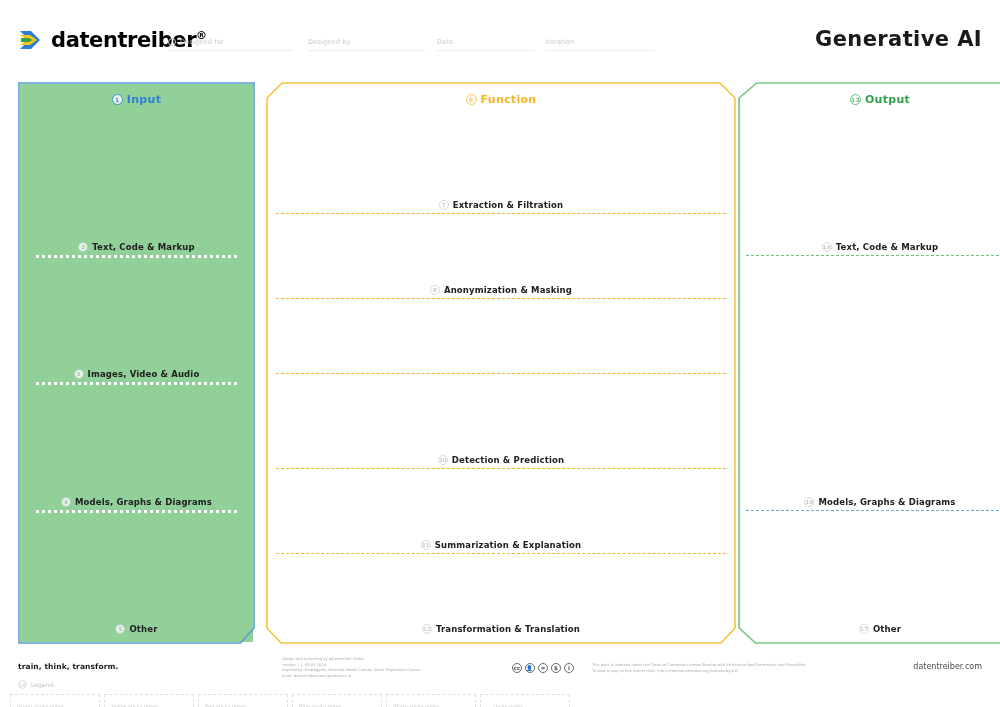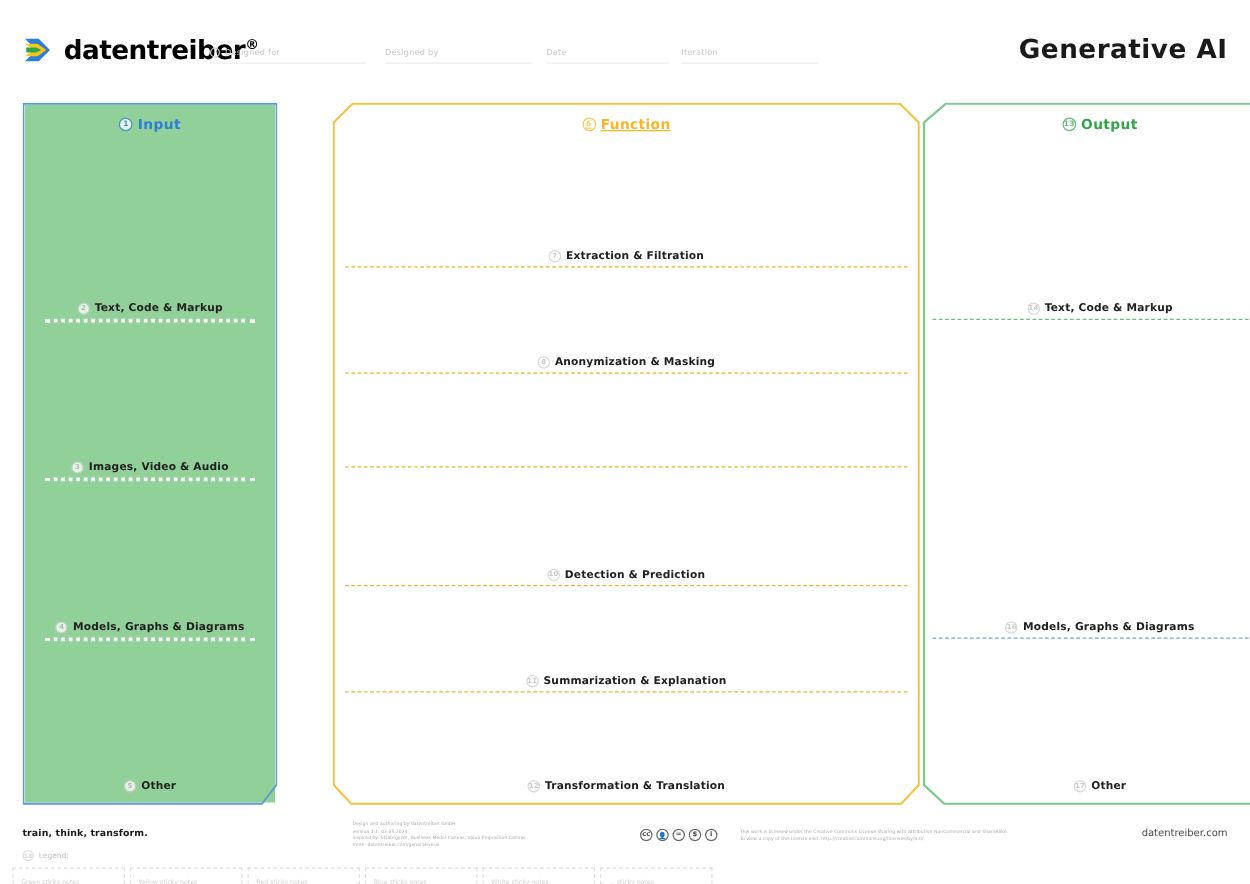--- a/index.html
+++ b/index.html
@@ -30,35 +30,35 @@
   .hl3 { left: 437px; width: 98px; } .hl4 { left: 545px; width: 110px; }
 
   .title { position: absolute; right: 18px; top: 27px; font-size: 21px; font-weight: 600;
            color: #1a1a1a; letter-spacing: .4px; }
 
   
   .canvas { position: absolute; left: 18px; top: 82px; width: 964px; height: 562px; }
 
   .panel { position: absolute; top: 0; height: 562px; }
 
-  .p-input  { left: 0px;   width: 204px; }
+  .p-input  { left: 0px;   width: 237px; }
   .p-func   { left: 248px; width: 470px; }
   .p-output { left: 720px; width: 284px; }
 
   .frame { position: absolute; inset: 0; }
   .frame svg { display: block; width: 100%; height: 100%; }
 
   .p-input .fill { position: absolute; left: 2px; top: 2px; right: 2px; bottom: 2px;
                    background: #92d09a; }
 
   .panel-title { position: absolute; top: 11px; left: 0; width: 100%;
                  display: flex; align-items: center; justify-content: center; gap: 4px;
                  font-size: 11px; font-weight: 600; letter-spacing: .3px; }
   .pt-input  { color: #2e7ed8; }
-  .pt-func   { color: #f5b723; text-decoration: underline; }
+  .pt-func   { color: #f5b723; }
   .pt-output { color: #33a34a; }
   .badge { width: 11px; height: 11px; border-radius: 50%; background: #fff;
            border: .8px solid currentColor; display: inline-flex; align-items: center;
            justify-content: center; font-size: 6px; font-weight: 700; flex: none; opacity: .75; }
 
   
   .row { position: absolute; left: 0; width: 100%; }
   .row-label { display: flex; align-items: center; justify-content: center; gap: 4px;
                font-size: 8.5px; font-weight: 600; color: #202020; letter-spacing: .15px;
                white-space: nowrap; }

